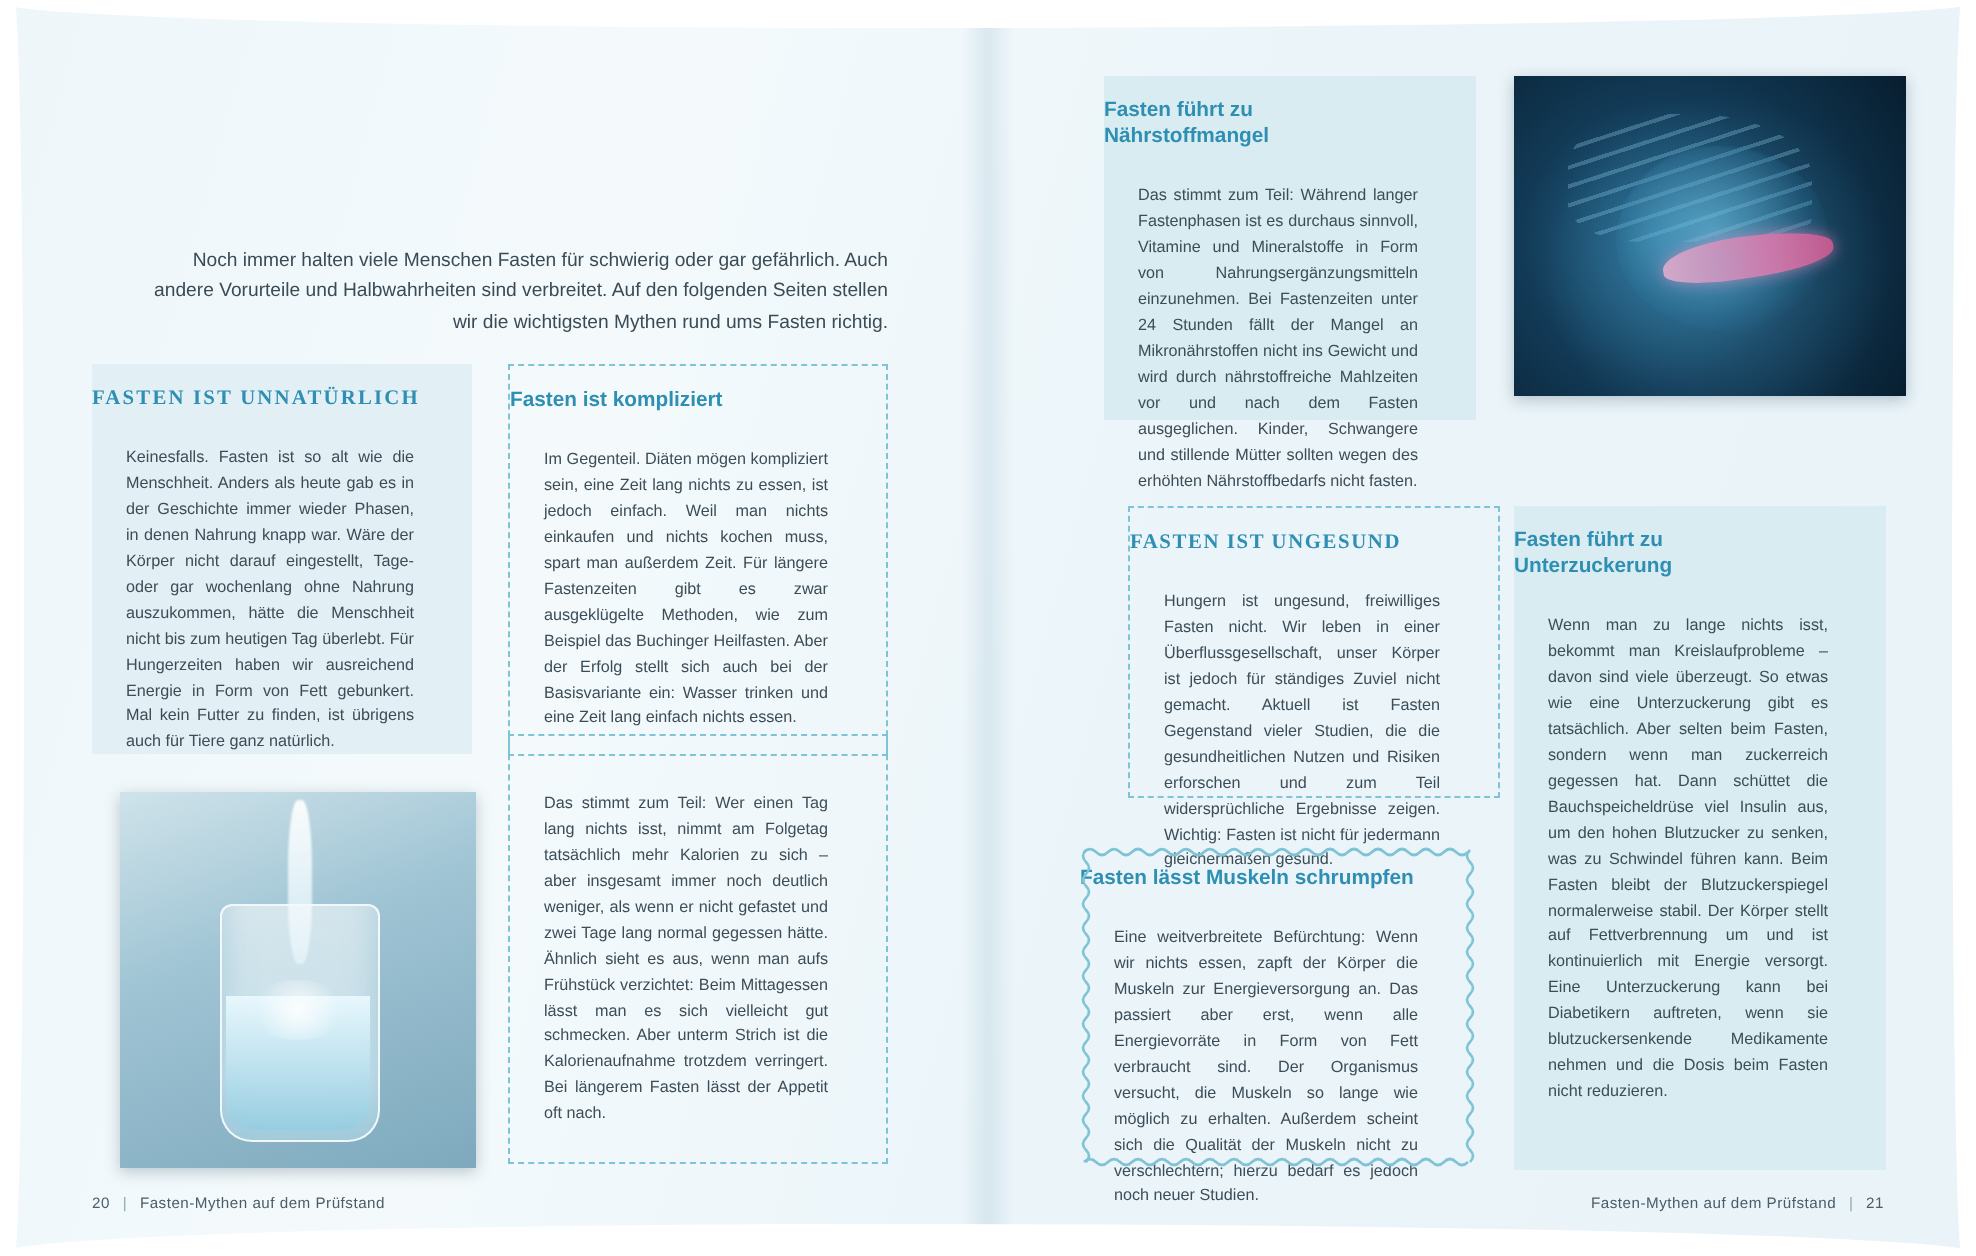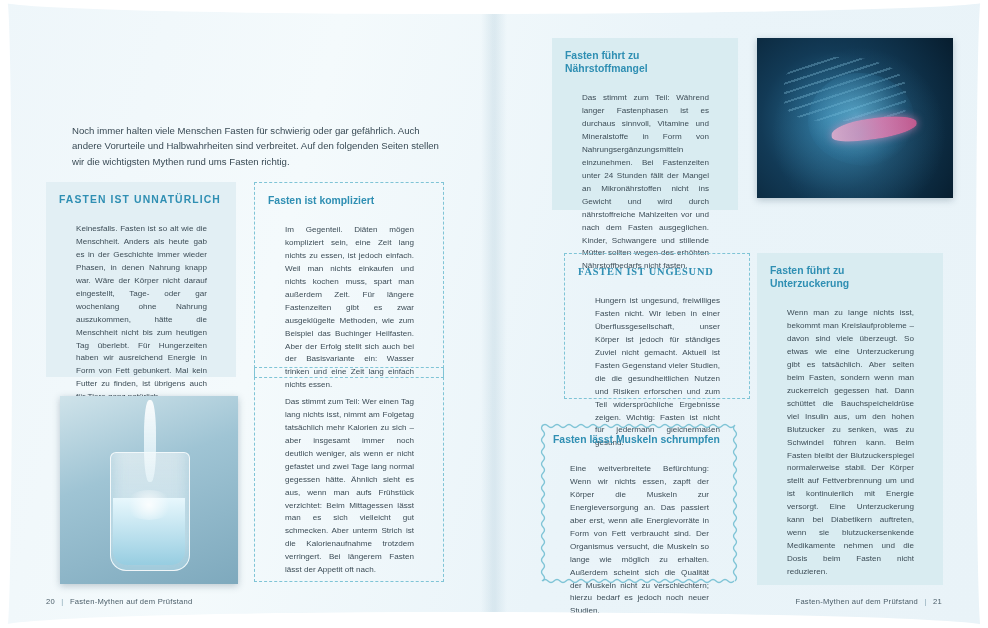--- a/index.html
+++ b/index.html
@@ -66,28 +66,28 @@
   h1.title .l2 { display: block; padding-left: 24px; }
 
   .intro {
     position: absolute;
     left: 72px;
     top: 113px;
     width: 372px;
     font-size: 9.6px;
     line-height: 1.62;
     color: #3a4b55;
-    text-align: left;
+    text-align: right;
   }
 
   
   .box {
     position: absolute;
     box-sizing: border-box;
-    padding: 11px 12px 12px 13px;
+    padding: 11px 12px 12px 0;
   }
   .box .bx-title {
     font-size: 10.4px;
     font-weight: bold;
     margin: 0 0 7px 0;
     line-height: 1.26;
   }
   .box .bx-body {
     font-size: 8.1px;
     line-height: 1.60;
@@ -103,20 +103,21 @@
   }
   .tint-fill {
     background: #e2eff4;
   }
 
   .t-caps {
     color: #2f8fb3;
     letter-spacing: 1.1px;
     text-transform: uppercase;
     font-size: 9.6px;
+    font-family: Liberation Serif, serif;
   }
   .t-serif-caps {
     color: #2f8fb3;
     letter-spacing: 0.8px;
     font-family: "Liberation Serif", serif;
     font-size: 11.2px;
     text-transform: uppercase;
   }
   .t-plain {
     color: #2f8fb3;

